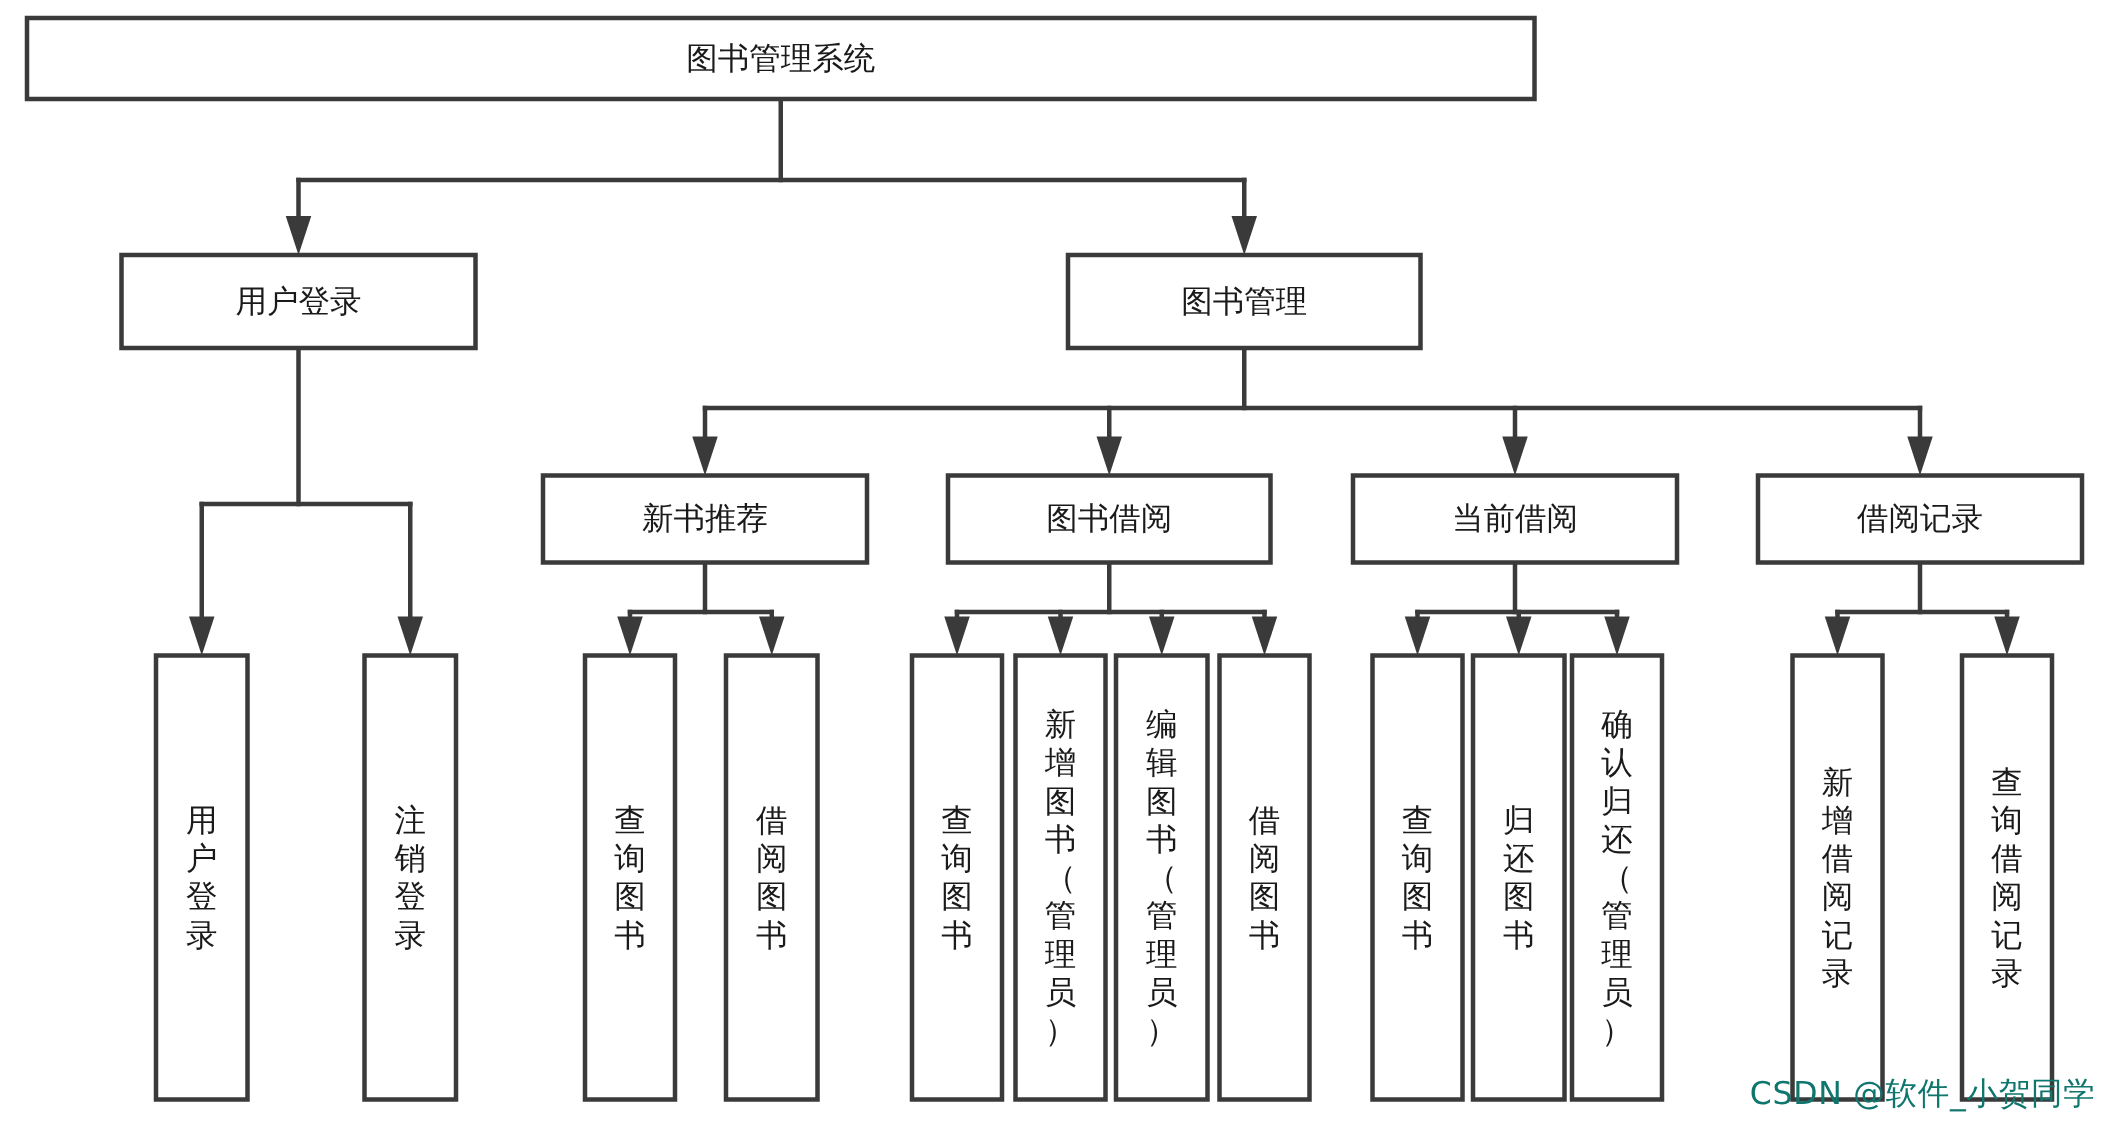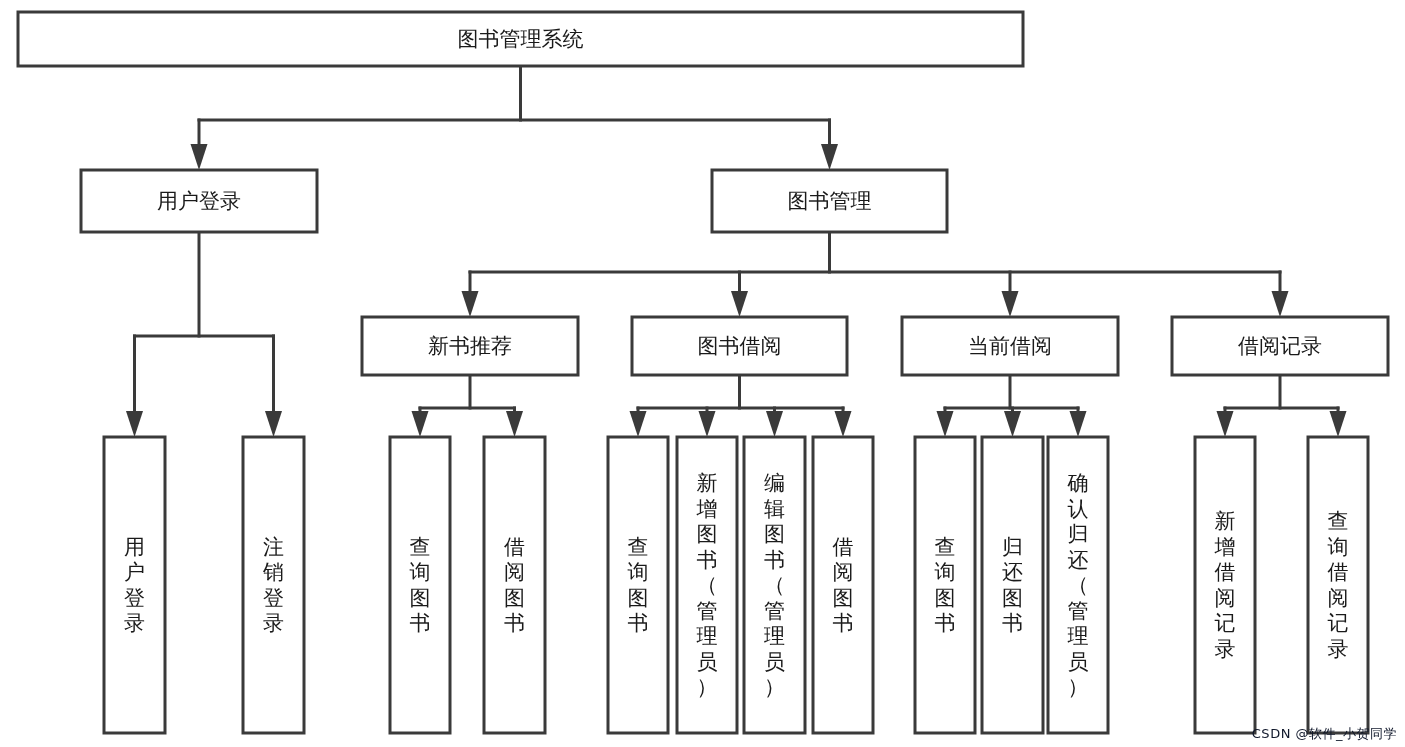--- a/index.html
+++ b/index.html
@@ -46,22 +46,22 @@
   .node-label-vertical {
     fill: #1a1a1a;
     font-family: "DejaVu Sans", "Liberation Sans", sans-serif;
     font-size: 21px;
     text-anchor: middle;
   }
   .watermark {
     position: absolute;
     right: 8px;
     bottom: 4px;
-    color: #0f172a;
-    font-size: 13px;
+    color: #0f766e;
+    font-size: 21px;
     font-family: "DejaVu Sans", "Liberation Sans", sans-serif;
     letter-spacing: 0.5px;
     white-space: nowrap;
     user-select: none;
   }
 </style>
 </head>
 <body>
 
 <svg id="chart-root" viewBox="0 0 1405 747" width="1405" height="747">

